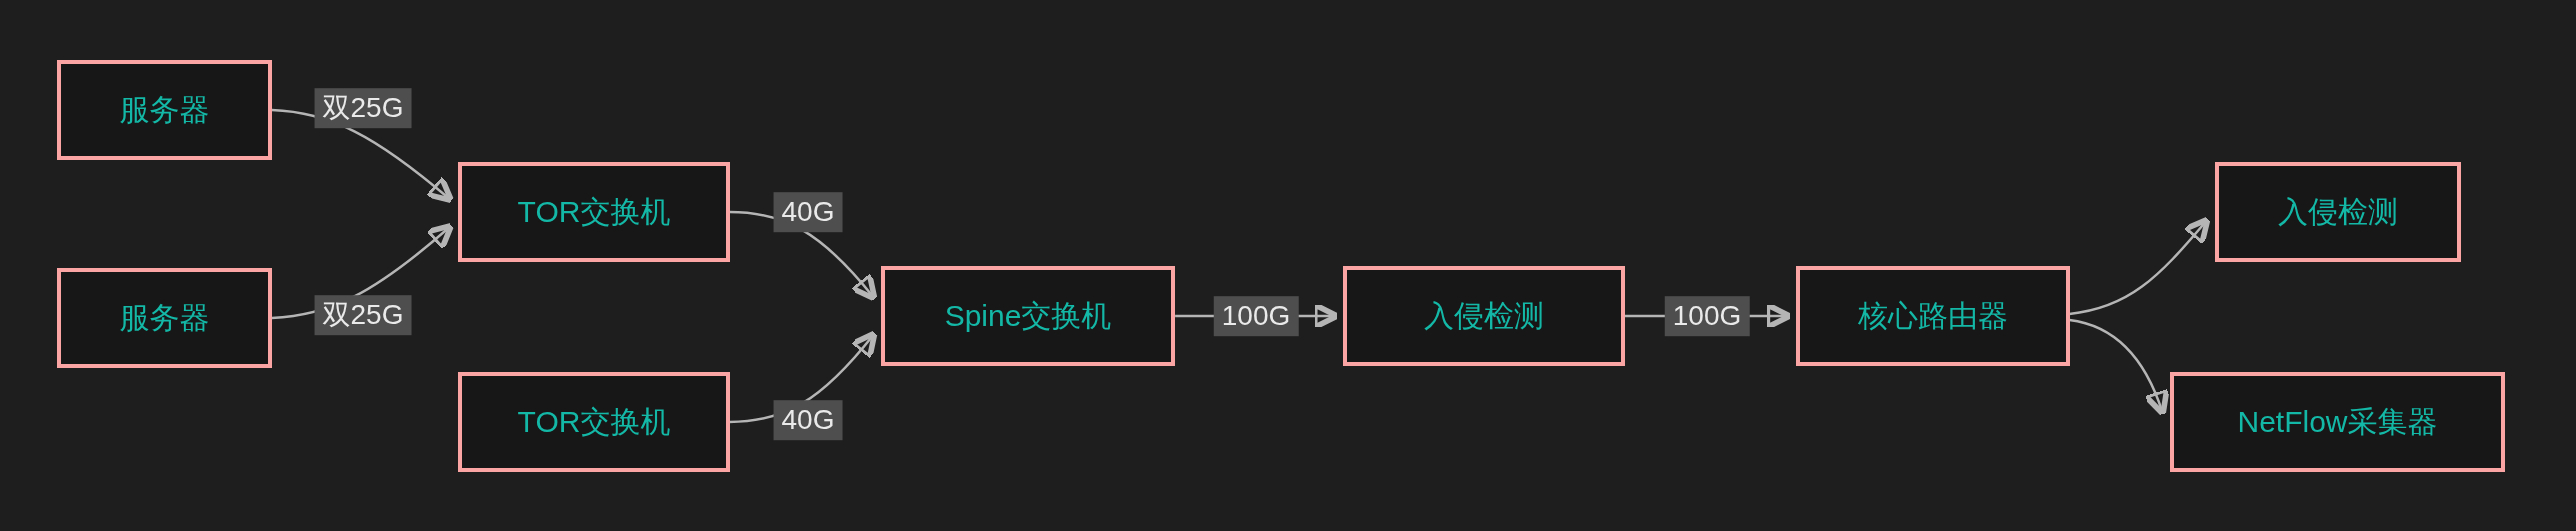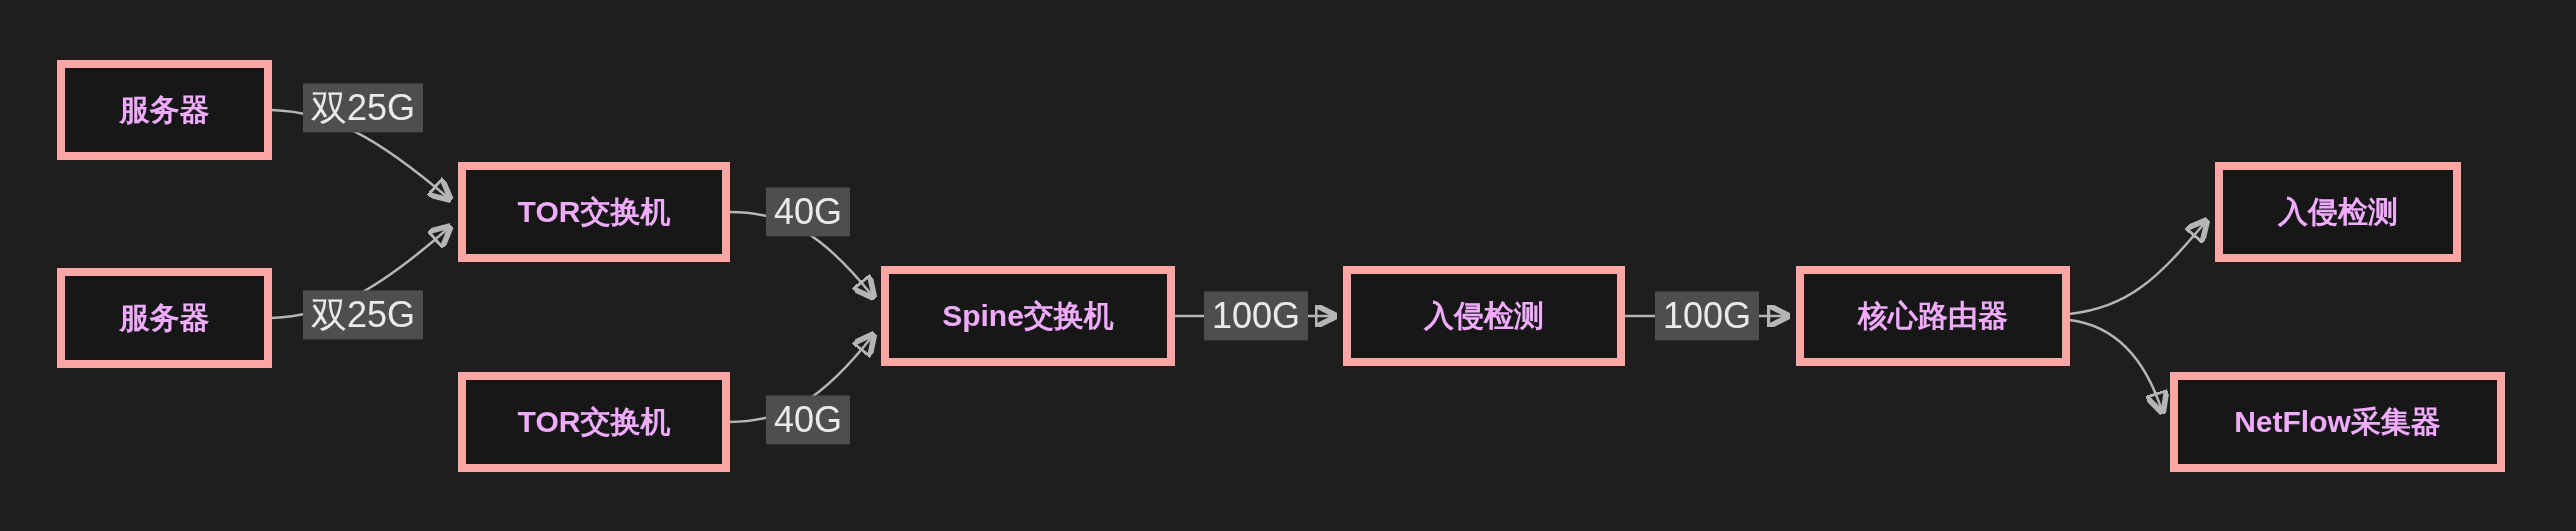--- a/index.html
+++ b/index.html
@@ -24,33 +24,32 @@
     fill: none;
     stroke: #b5b5b5;
     stroke-width: 2.5;
   }
   .node {
     position: absolute;
     display: flex;
     align-items: center;
     justify-content: center;
     background: #171717;
-    border: 8px solid #fca5a5;
-    color: #f0abfc;
+    border: 4px solid #fca5a5;
+    color: #14b8a6;
     font-size: 30px;
     box-sizing: border-box;
     white-space: nowrap;
-    font-weight: bold;
   }
   .edge-label {
     position: absolute;
     transform: translate(-50%, -50%);
     background: #4e4e4e;
     color: #eaeaea;
-    font-size: 36px;
+    font-size: 28px;
     line-height: 1.2;
     padding: 3px 8px;
     white-space: nowrap;
   }
   
   .n-server1  { left: 57px;   top: 60px;  width: 215px; height: 100px; }
   .n-server2  { left: 57px;   top: 268px; width: 215px; height: 100px; }
   .n-tor1     { left: 458px;  top: 162px; width: 272px; height: 100px; }
   .n-tor2     { left: 458px;  top: 372px; width: 272px; height: 100px; }
   .n-spine    { left: 881px;  top: 266px; width: 294px; height: 100px; }

